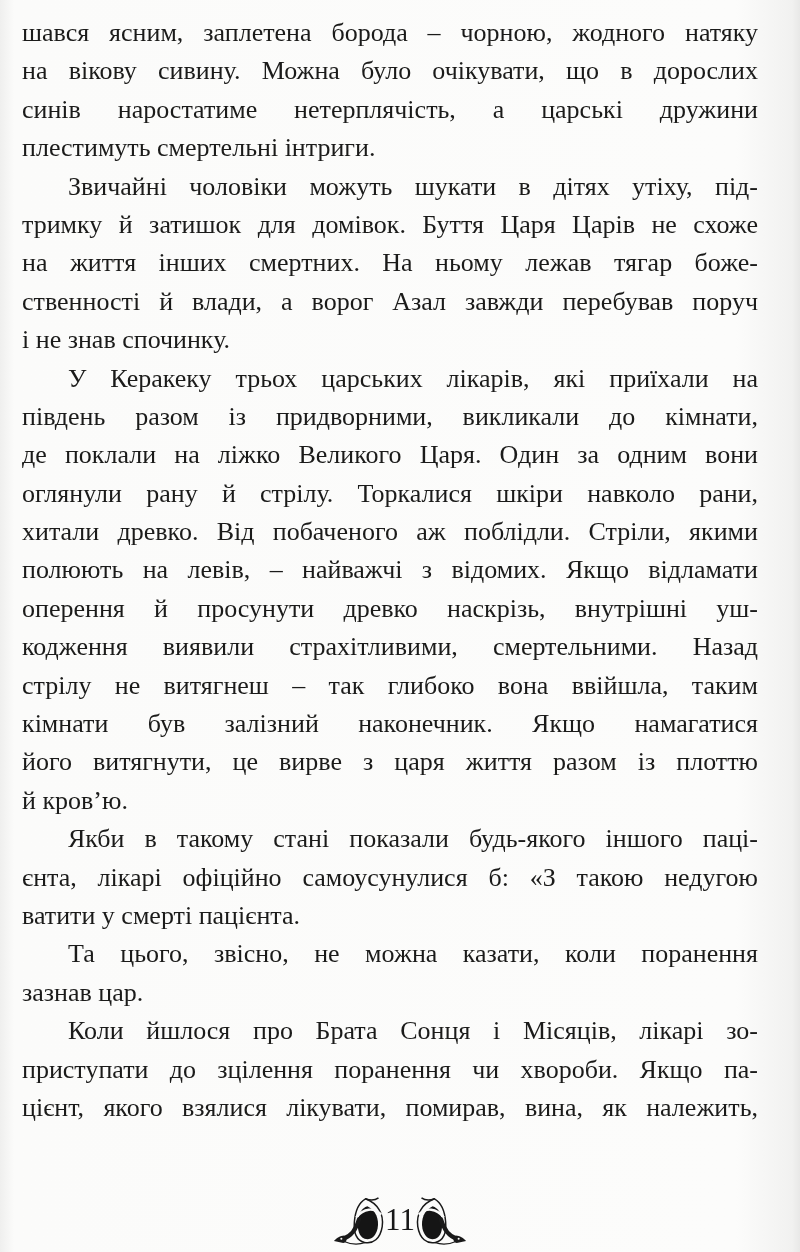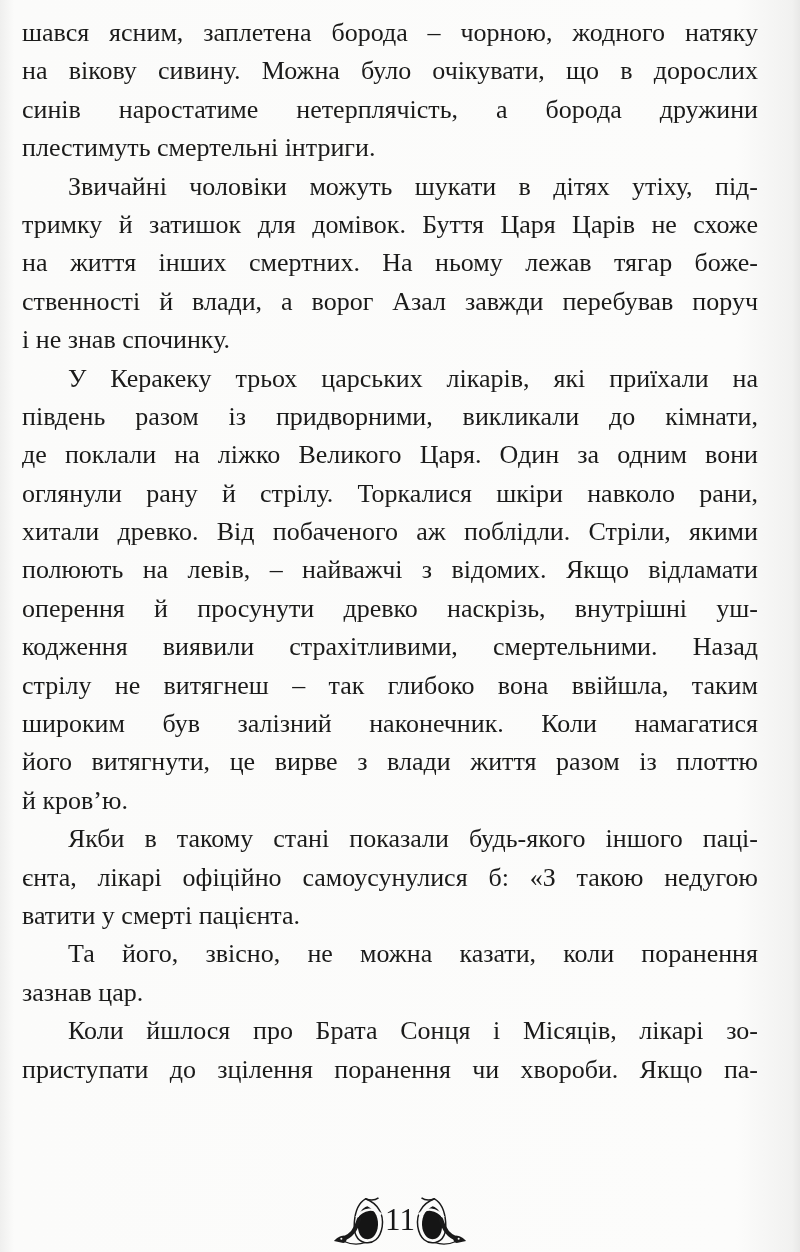--- a/index.html
+++ b/index.html
@@ -69,46 +69,47 @@
   }
 </style>
 </head>
 <body>
 
 <div class="page">
 
   <main class="text-col" id="text-col">
       <div class="line">шався ясним, заплетена борода – чорною, жодного натяку</div>
       <div class="line">на вікову сивину. Можна було очікувати, що в дорослих</div>
-      <div class="line">синів наростатиме нетерплячість, а борода дружини</div>
+      <div class="line">синів наростатиме нетерплячість, а царські дружини</div>
       <div class="line end">плестимуть смертельні інтриги.</div>
       <div class="line indent">Звичайні чоловіки можуть шукати в дітях утіху, під-</div>
       <div class="line">тримку й затишок для домівок. Буття Царя Царів не схоже</div>
       <div class="line">на життя інших смертних. На ньому лежав тягар боже-</div>
       <div class="line">ственності й влади, а ворог Азал завжди перебував поруч</div>
       <div class="line end">і не знав спочинку.</div>
       <div class="line indent">У Керакеку трьох царських лікарів, які приїхали на</div>
       <div class="line">південь разом із придворними, викликали до кімнати,</div>
       <div class="line">де поклали на ліжко Великого Царя. Один за одним вони</div>
       <div class="line">оглянули рану й стрілу. Торкалися шкіри навколо рани,</div>
       <div class="line">хитали древко. Від побаченого аж поблідли. Стріли, якими</div>
       <div class="line">полюють на левів, – найважчі з відомих. Якщо відламати</div>
       <div class="line">оперення й просунути древко наскрізь, внутрішні уш-</div>
       <div class="line">кодження виявили страхітливими, смертельними. Назад</div>
       <div class="line">стрілу не витягнеш – так глибоко вона ввійшла, таким</div>
-      <div class="line">широким був залізний наконечник. Коли намагатися</div>
-      <div class="line">його витягнути, це вирве з влади життя разом із плоттю</div>
+      <div class="line">кімнати був залізний наконечник. Якщо намагатися</div>
+      <div class="line">його витягнути, це вирве з царя життя разом із плоттю</div>
       <div class="line end">й кров’ю.</div>
       <div class="line indent">Якби в такому стані показали будь-якого іншого паці-</div>
       <div class="line">єнта, лікарі офіційно самоусунулися б: «З такою недугою</div>
       <div class="line end">ватити у смерті пацієнта.</div>
-      <div class="line indent">Та його, звісно, не можна казати, коли поранення</div>
+      <div class="line indent">Та цього, звісно, не можна казати, коли поранення</div>
       <div class="line end">зазнав цар.</div>
       <div class="line indent">Коли йшлося про Брата Сонця і Місяців, лікарі зо-</div>
       <div class="line">приступати до зцілення поранення чи хвороби. Якщо па-</div>
+      <div class="line">цієнт, якого взялися лікувати, помирав, вина, як належить,</div>
     </main>
 
   <footer class="footer">
 
     <span class="orn">
       <svg viewBox="0 0 56 52" width="52" height="50" aria-hidden="true">
 
         <path d="M 35 1 C 48 6, 55 17, 53 31 C 51 44, 43 50, 34 48 C 26 46, 22 38, 23 26 C 24 13, 28 5, 35 1 Z" fill="none" stroke="#1a1a1a" stroke-width="1.6"></path>
 
         <path d="M 35 1 C 40 3, 45 3, 49 0" fill="none" stroke="#1a1a1a" stroke-width="1.6"></path>

